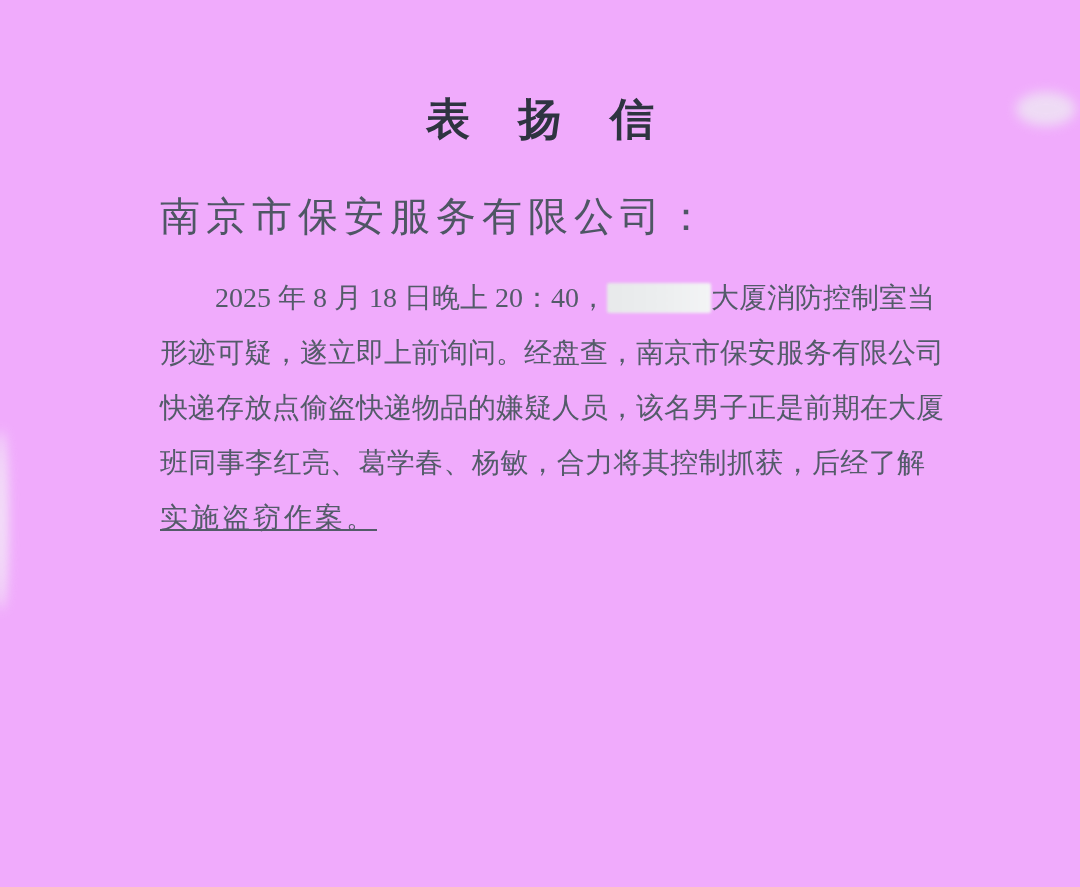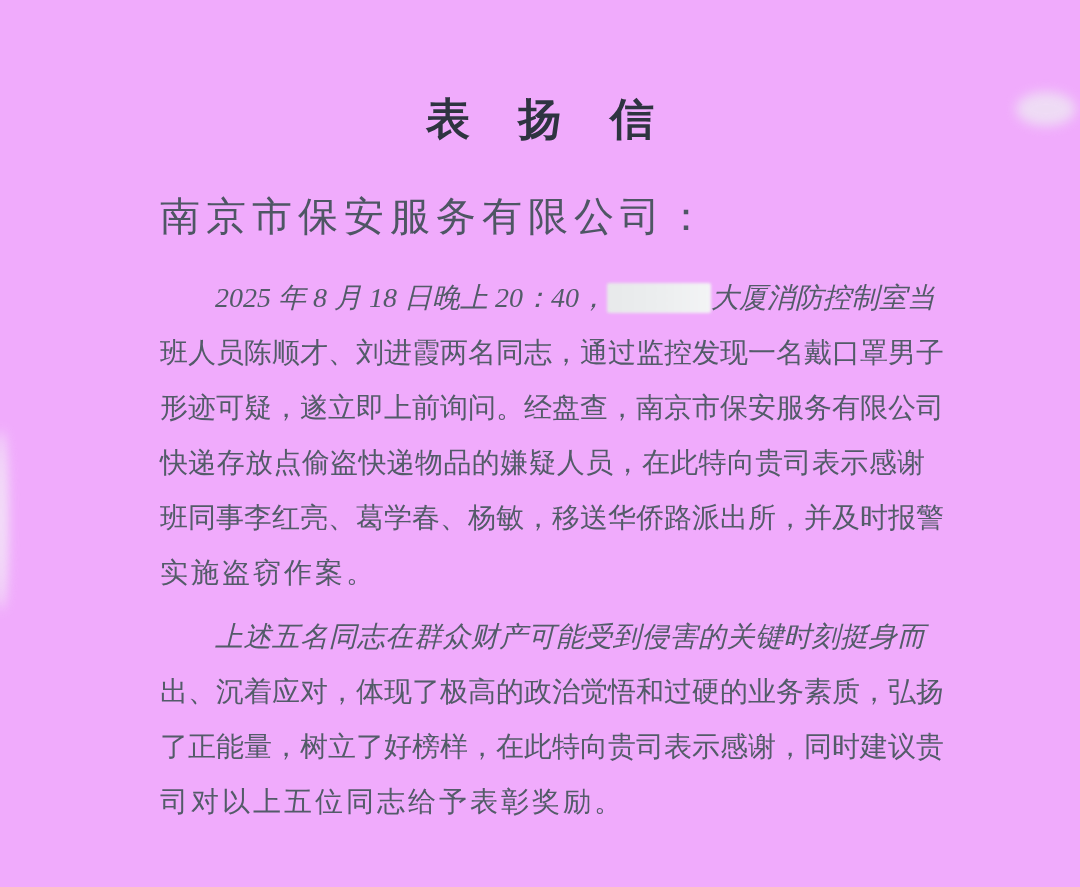--- a/index.html
+++ b/index.html
@@ -58,24 +58,24 @@
   }
   .line {
     text-align: justify;
     text-align-last: justify;
     white-space: nowrap;
     height: 55px;
   }
   .line.last {
     text-align-last: left;
     letter-spacing: 3px;
+    text-decoration: underline;
   }
   .line.indent {
     padding-left: 55px;
-    font-style: italic;
   }
   .para-2 {
     margin-top: 9px;
   }
   .redacted-box {
     display: inline-block;
     vertical-align: middle;
     width: 104px;
     height: 30px;
     margin-top: -6px;
@@ -95,28 +95,21 @@
   <div class="doc-title">表 扬 信</div>
 
   <div class="content">
 
     <div class="salutation">南京市保安服务有限公司：</div>
 
     <div class="body-text para-1">
       <div class="line indent">
         <span>2025 年 8 月 18 日晚上 20：40，</span><span class="redacted-box"></span><span>大厦消防控制室当</span>
       </div>
-      <div class="line">班人员陈顺才、刘进霞两名同志，通过监控发现一名戴口罩男子</div>
       <div class="line">形迹可疑，遂立即上前询问。经盘查，南京市保安服务有限公司</div>
-      <div class="line">快递存放点偷盗快递物品的嫌疑人员，在此特向贵司表示感谢</div>
-      <div class="line">班同事李红亮、葛学春、杨敏，移送华侨路派出所，并及时报警</div>
+      <div class="line">快递存放点偷盗快递物品的嫌疑人员，该名男子正是前期在大厦</div>
+      <div class="line">班同事李红亮、葛学春、杨敏，合力将其控制抓获，后经了解</div>
       <div class="line last">实施盗窃作案。</div>
     </div>
 
-    <div class="body-text para-2">
-      <div class="line indent">上述五名同志在群众财产可能受到侵害的关键时刻挺身而</div>
-      <div class="line">出、沉着应对，体现了极高的政治觉悟和过硬的业务素质，弘扬</div>
-      <div class="line">了正能量，树立了好榜样，在此特向贵司表示感谢，同时建议贵</div>
-      <div class="line last">司对以上五位同志给予表彰奖励。</div>
-    </div>
 
   </div>
 </div>
 
 </body></html>

